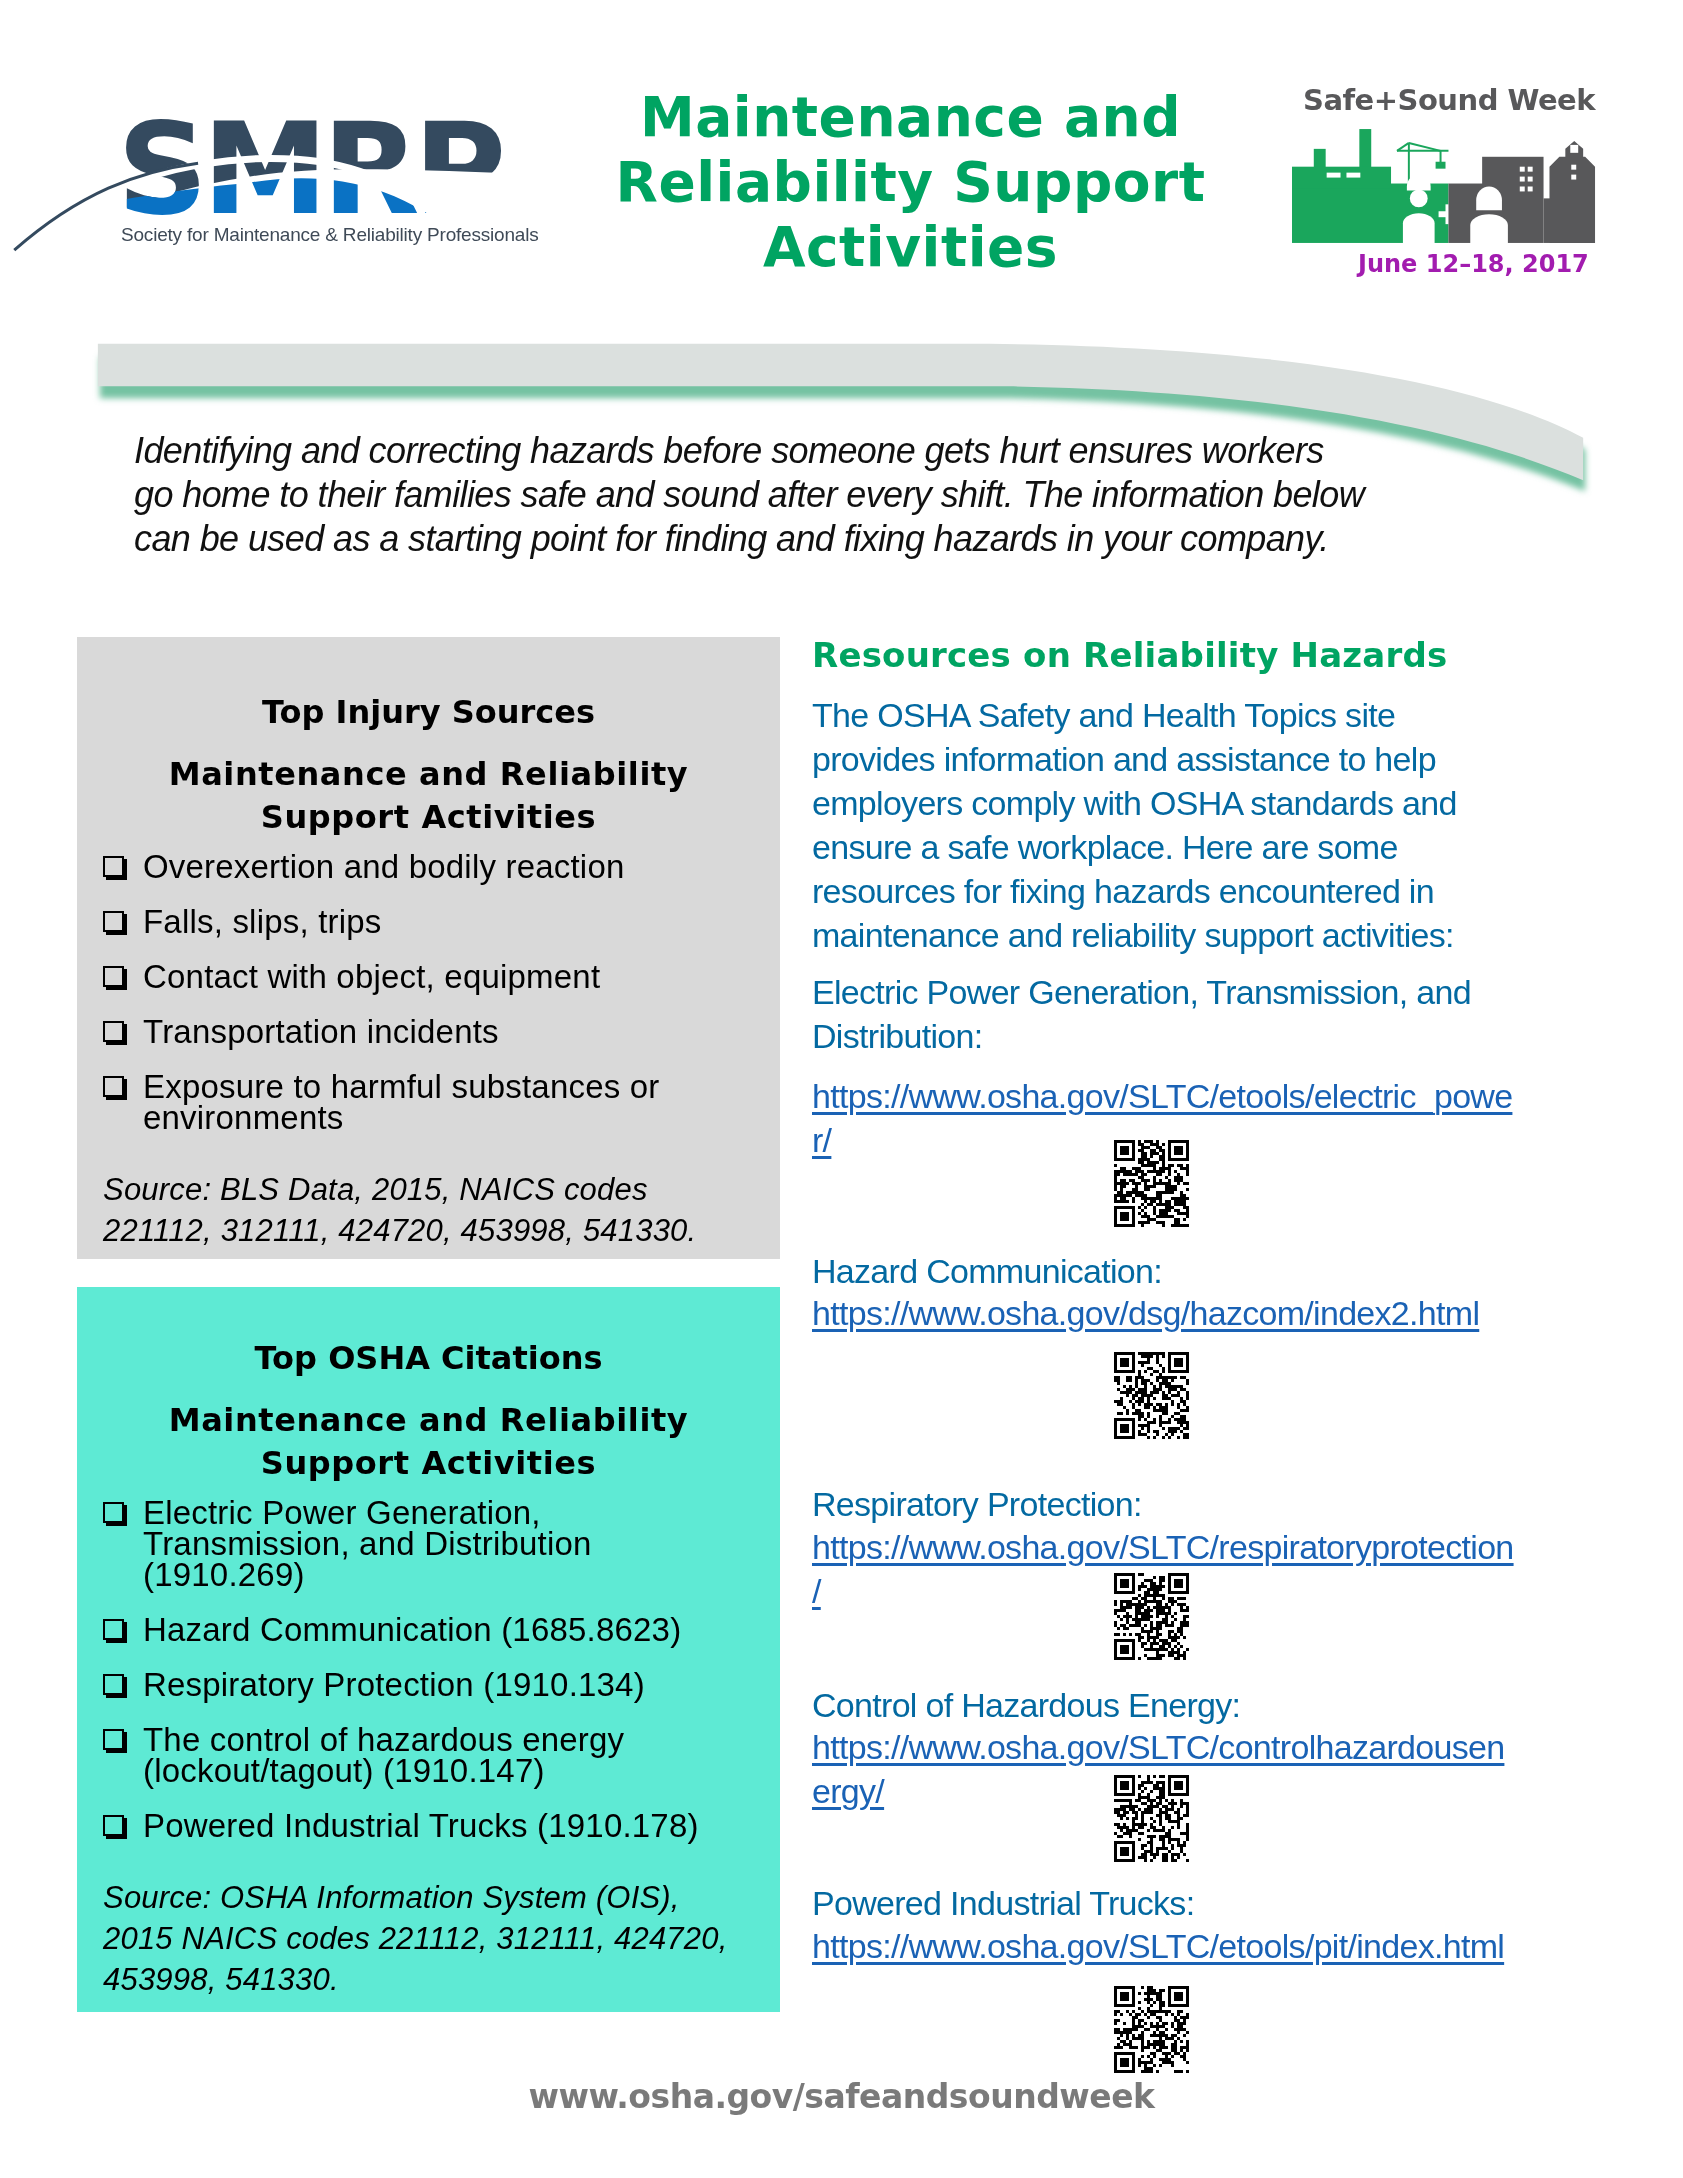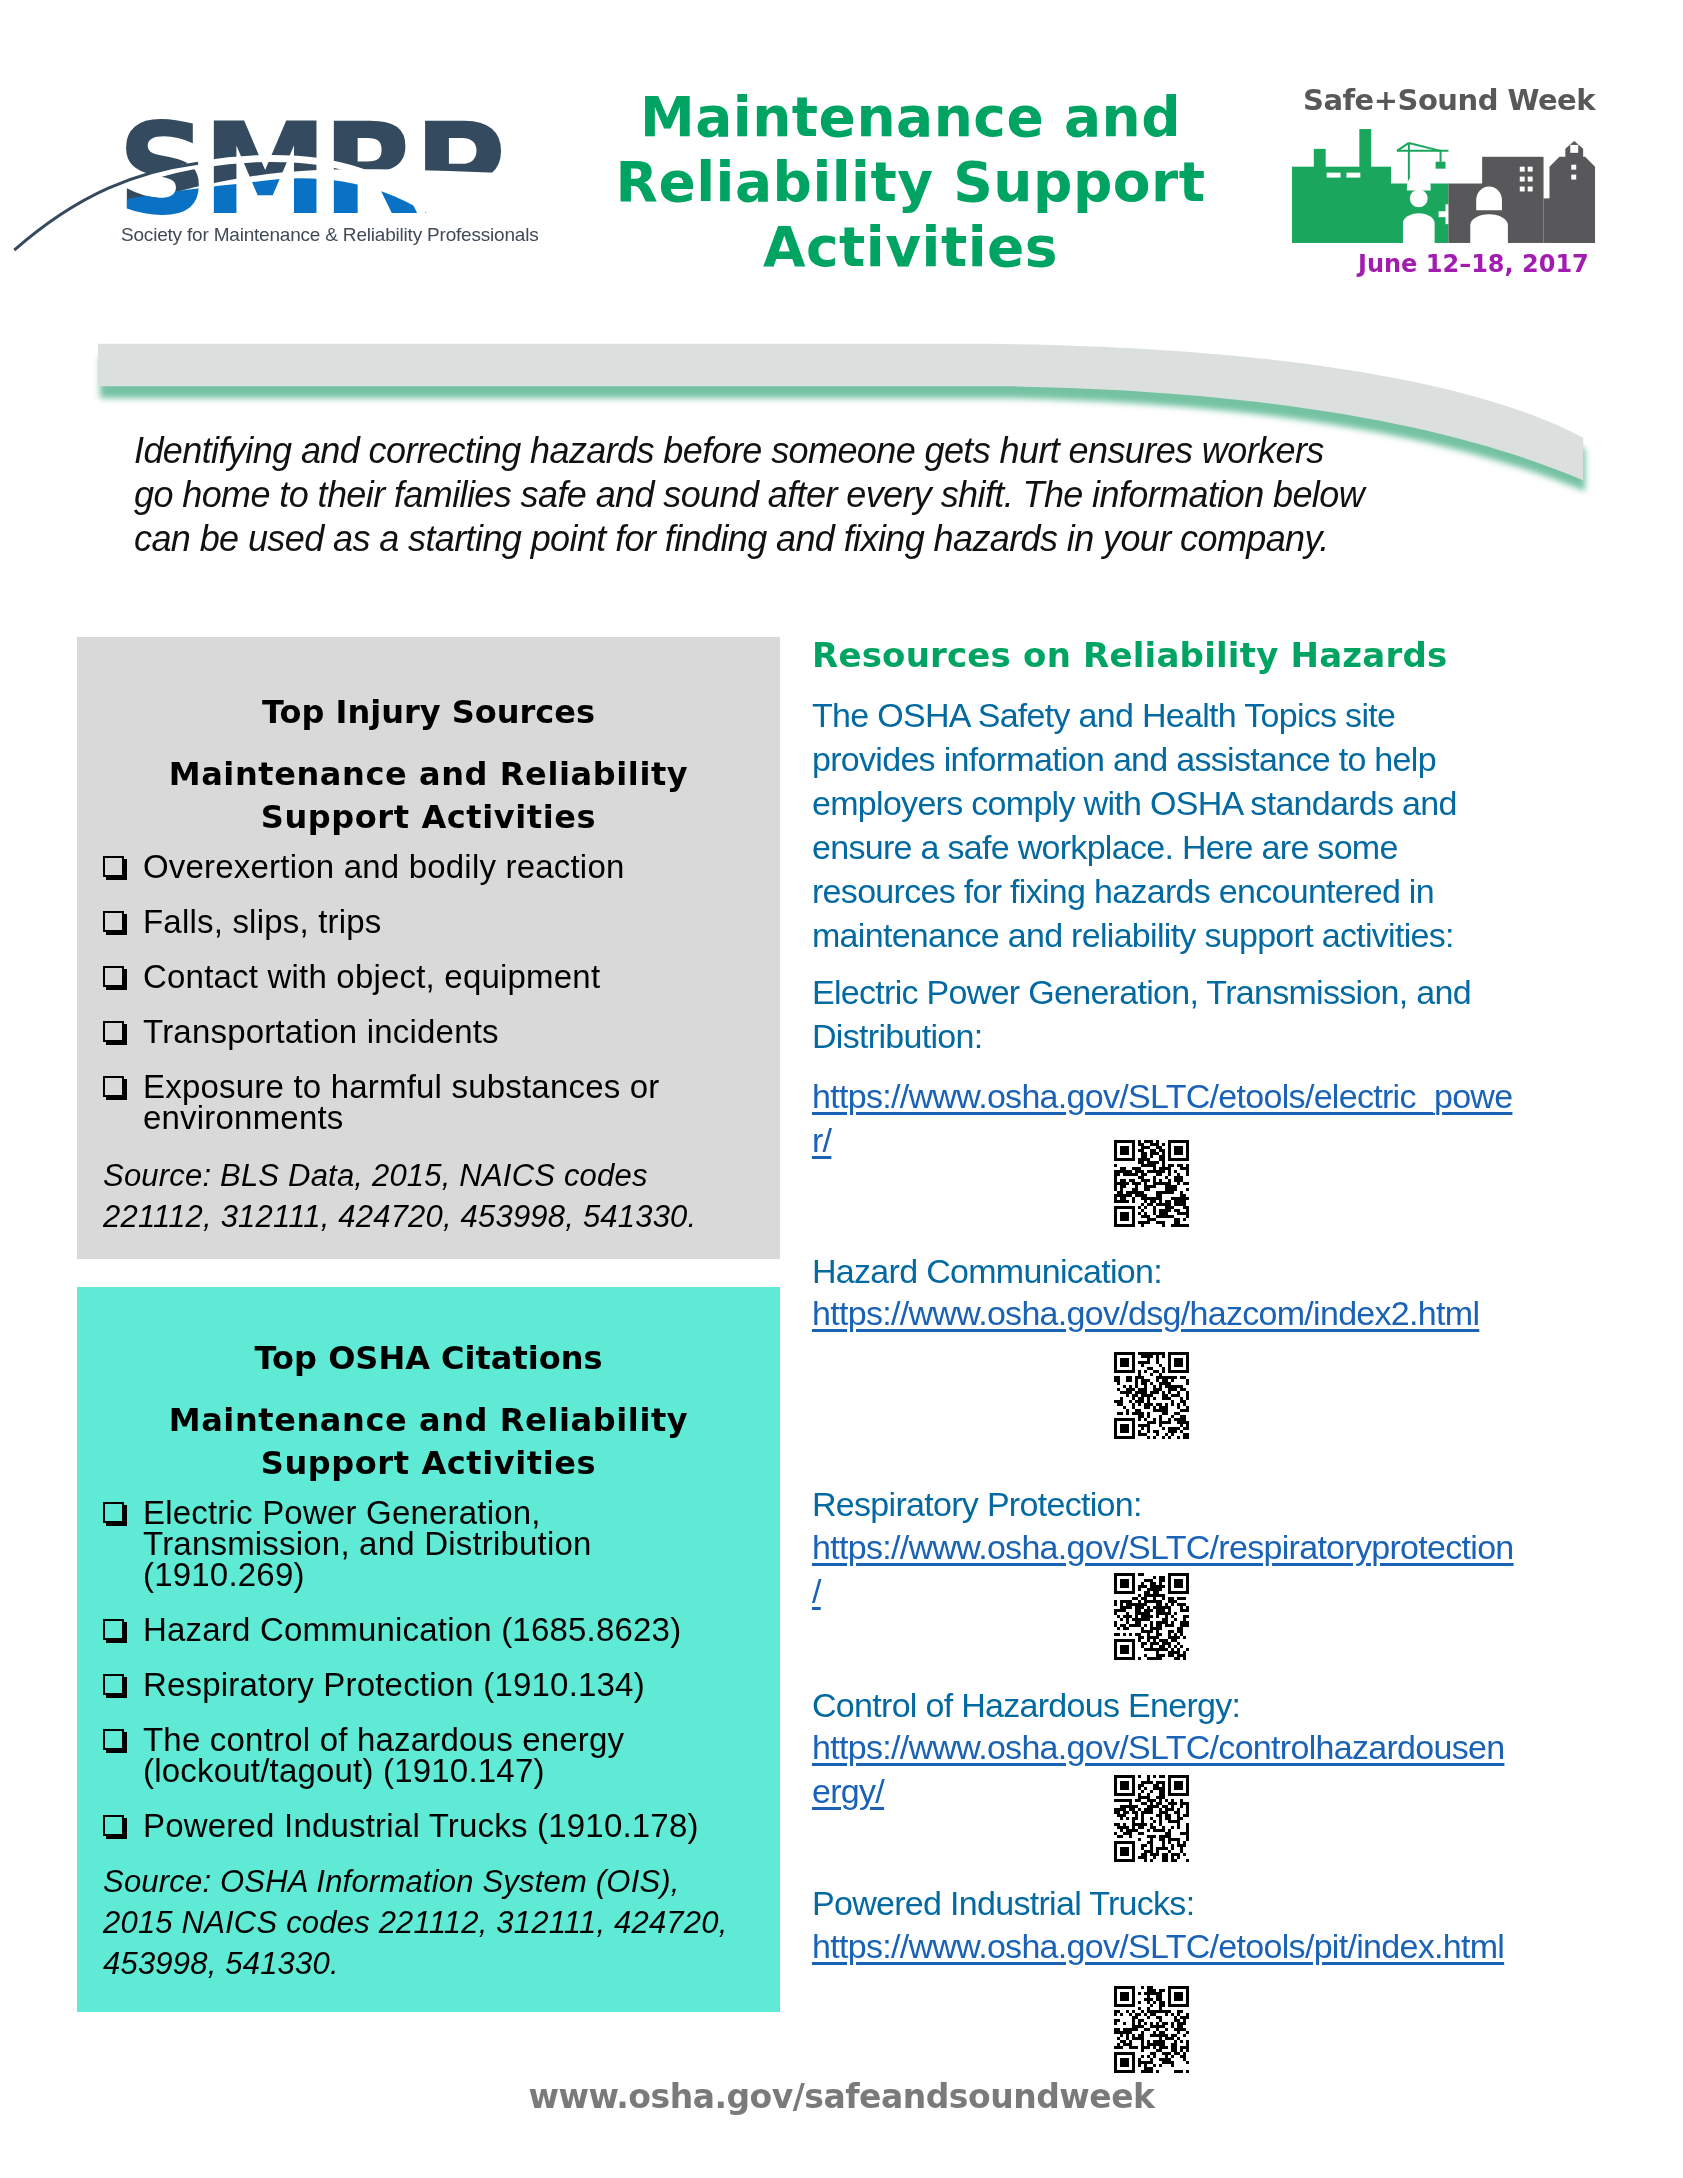--- a/index.html
+++ b/index.html
@@ -162,21 +162,21 @@
     <li style="margin-bottom:24px">
         <span class="cb"></span>
         <div>Transportation incidents</div>
       </li>
     <li>
         <span class="cb"></span>
         <div>Exposure to harmful substances or</div>
         <div>environments</div>
       </li>
   </ul>
-  <div class="source" style="margin-top:22px">
+  <div class="source" style="margin-top:36px">
     <div>Source: BLS Data, 2015, NAICS codes</div>
     <div>221112, 312111, 424720, 453998, 541330.</div>
   </div>
 </div>
 
 <div class="box box-green">
   <h2 style="margin-top:43px">Top OSHA Citations</h2>
   <h3 style="margin-top:21px">
     <div>Maintenance and Reliability</div>
     <div>Support Activities</div>
@@ -199,21 +199,21 @@
     <li style="margin-bottom:24px">
         <span class="cb"></span>
         <div>The control of hazardous energy</div>
         <div>(lockout/tagout) (1910.147)</div>
       </li>
     <li>
         <span class="cb"></span>
         <div>Powered Industrial Trucks (1910.178)</div>
       </li>
   </ul>
-  <div class="source" style="margin-top:20px">
+  <div class="source" style="margin-top:36px">
     <div>Source: OSHA Information System (OIS),</div>
     <div>2015 NAICS codes 221112, 312111, 424720,</div>
     <div>453998, 541330.</div>
   </div>
 </div>
 
 <div class="abs rc-heading">Resources on Reliability Hazards</div>
 <div class="abs rc-text" style="top:693px">
   <div>The OSHA Safety and Health Topics site</div>
   <div>provides information and assistance to help</div>

